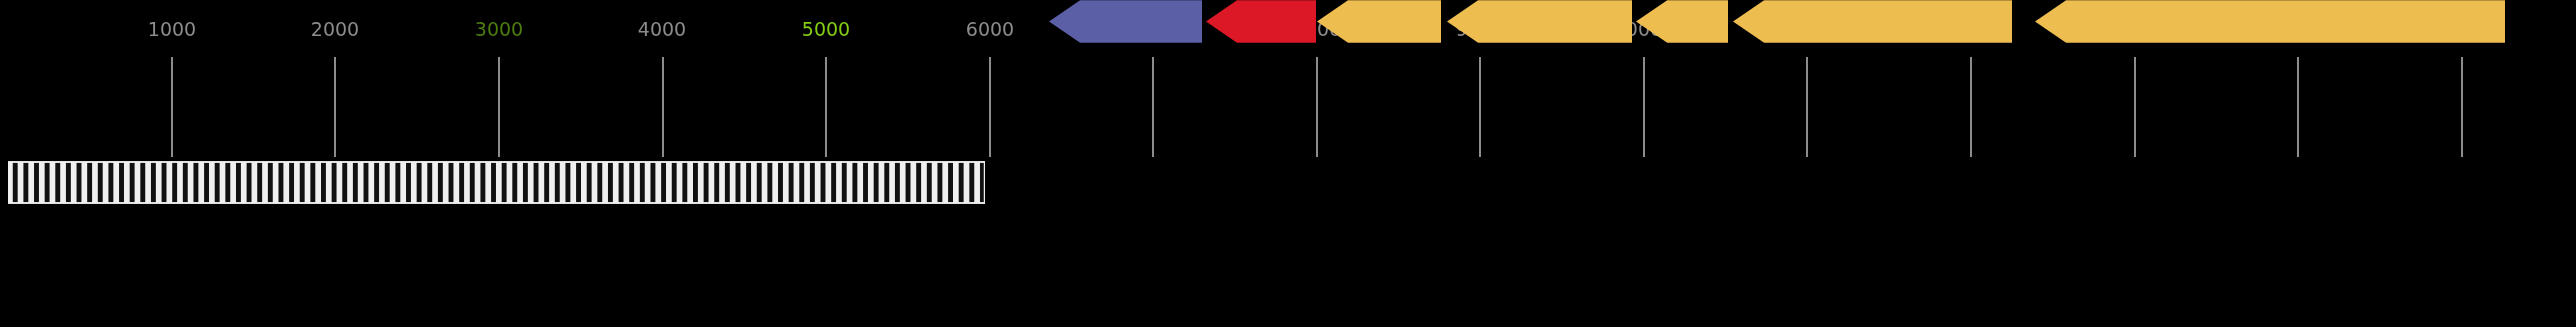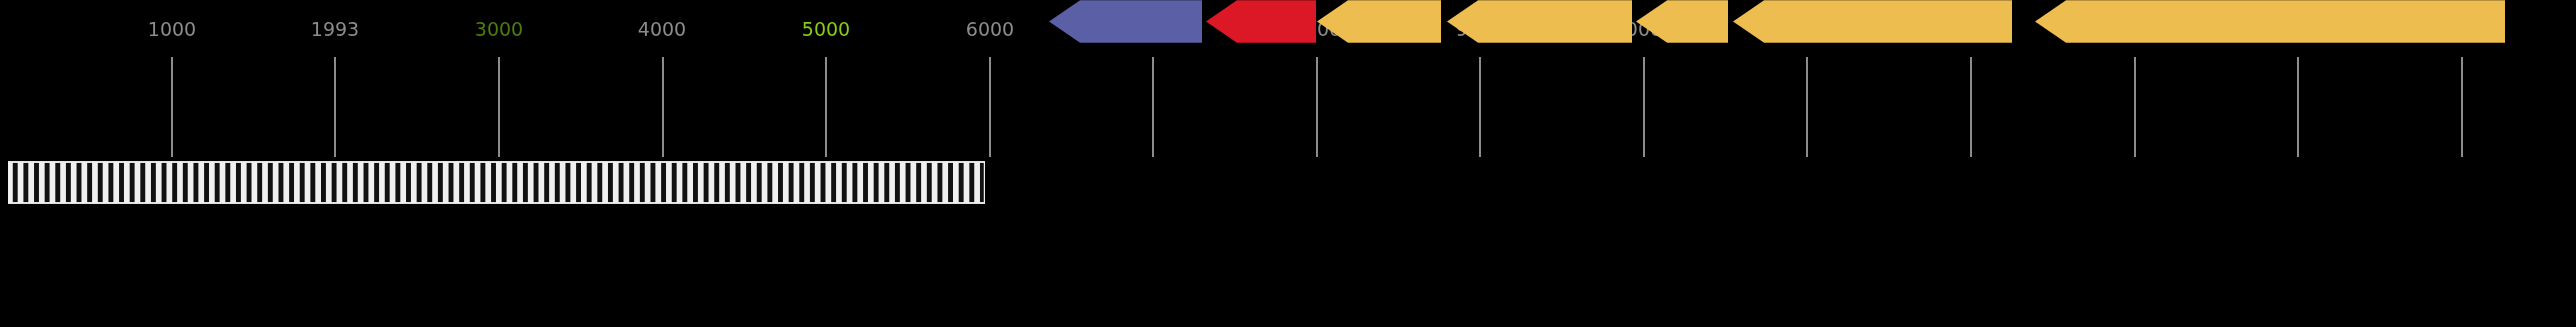--- a/index.html
+++ b/index.html
@@ -50,21 +50,21 @@
 </style>
 </head>
 <body>
 
 <div id="stage">
 
   <div class="axis-layer">
       <div class="tick-line" style="left: 171px; top: 57px; height: 100px; background: rgb(140, 140, 140);"></div>
       <div class="tick-label" style="left: 172px; top: 18px; color: rgb(140, 140, 140);">1000</div>
       <div class="tick-line" style="left: 334px; top: 57px; height: 100px; background: rgb(140, 140, 140);"></div>
-      <div class="tick-label" style="left: 335px; top: 18px; color: rgb(140, 140, 140);">1993</div>
+      <div class="tick-label" style="left: 335px; top: 18px; color: rgb(140, 140, 140);">2000</div>
       <div class="tick-line" style="left: 498px; top: 57px; height: 100px; background: rgb(140, 140, 140);"></div>
       <div class="tick-label" style="left: 499px; top: 18px; color: #4d7c0f;">3000</div>
       <div class="tick-line" style="left: 662px; top: 57px; height: 100px; background: rgb(140, 140, 140);"></div>
       <div class="tick-label" style="left: 662px; top: 18px; color: rgb(140, 140, 140);">4000</div>
       <div class="tick-line" style="left: 825px; top: 57px; height: 100px; background: rgb(140, 140, 140);"></div>
       <div class="tick-label" style="left: 826px; top: 18px; color: #84cc16;">5000</div>
       <div class="tick-line" style="left: 989px; top: 57px; height: 100px; background: rgb(140, 140, 140);"></div>
       <div class="tick-label" style="left: 990px; top: 18px; color: rgb(140, 140, 140); text-align: right;">6000</div>
       <div class="tick-line" style="left: 1152px; top: 57px; height: 100px; background: rgb(140, 140, 140);"></div>
       <div class="tick-label" style="left: 1153px; top: 18px; color: rgb(140, 140, 140);">7000</div>

